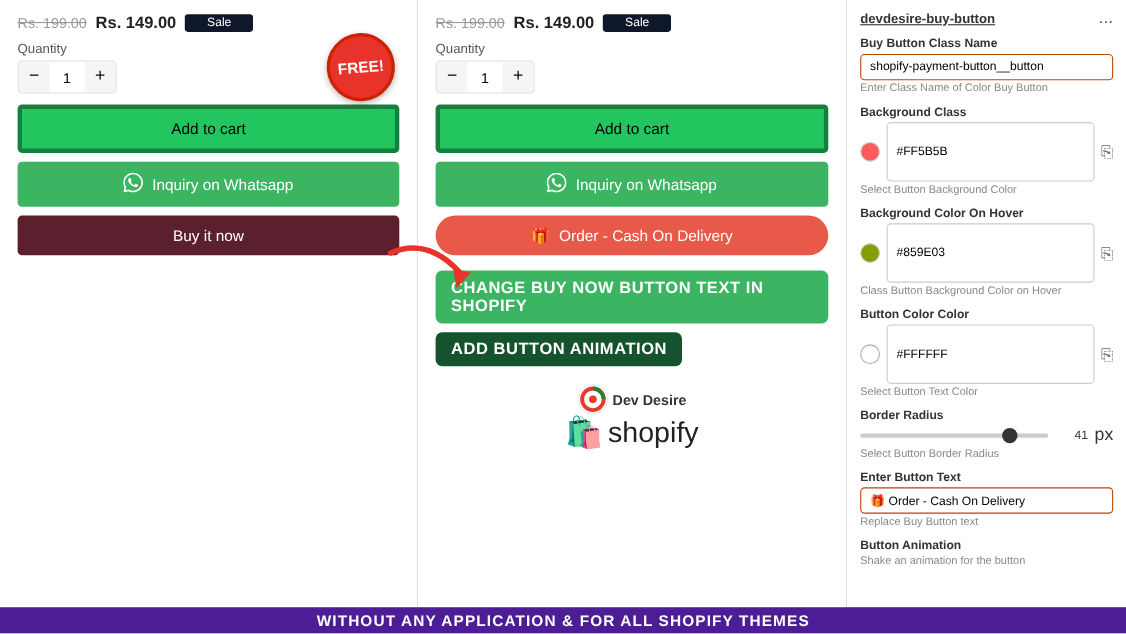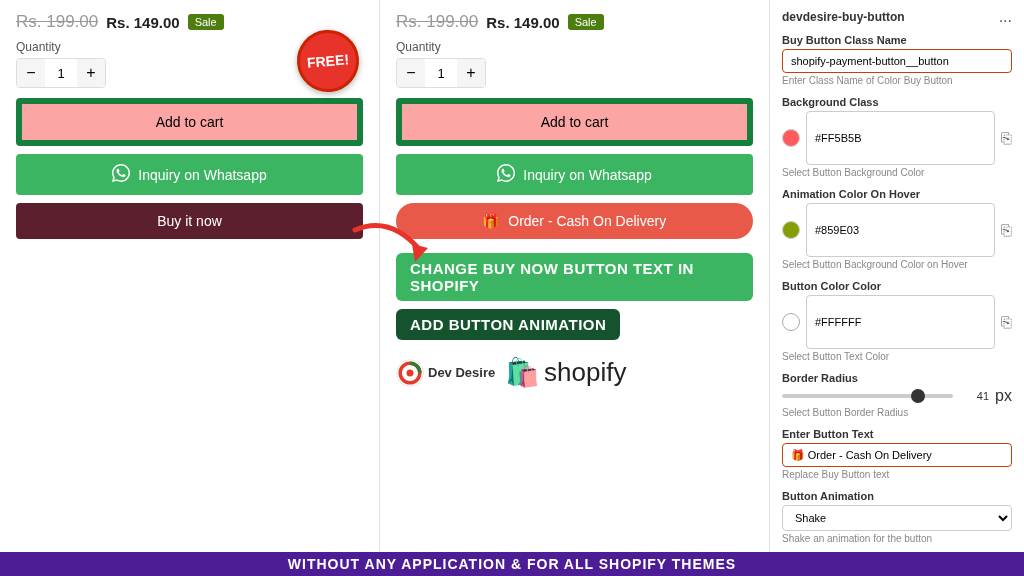--- a/index.html
+++ b/index.html
@@ -50,34 +50,34 @@
     .price-row {
       display: flex;
       align-items: center;
       gap: 8px;
       margin-bottom: 8px;
     }
 
     .price-original {
       color: #999;
       text-decoration: line-through;
-      font-size: 17px;
+      font-size: 13px;
     }
 
     .price-sale {
       color: #222;
       font-weight: bold;
       font-size: 15px;
     }
 
     .sale-badge {
-      background: #4d7c0f;
+      background: #0f172a;
       color: #fff;
       font-size: 11px;
-      padding: 2px 7px;
+      padding: 2px 20px;
       border-radius: 3px;
     }
 
     .quantity-label {
       font-size: 12px;
       color: #555;
       margin-bottom: 4px;
     }
 
     .quantity-control {
@@ -104,22 +104,22 @@
 
     .qty-value {
       flex: 1;
       text-align: center;
       font-size: 13px;
     }
 
     .btn-add-cart {
       width: 100%;
       padding: 10px;
-      background: #fca5a5;
-      border: 6px solid #15803d;
+      background: #22c55e;
+      border: 4px solid #15803d;
       border-radius: 4px;
       font-size: 14px;
       cursor: pointer;
       margin-bottom: 8px;
       font-weight: 500;
     }
 
     .btn-whatsapp {
       width: 100%;
       padding: 10px;
@@ -332,22 +332,22 @@
       border-radius: 6px;
       display: inline-block;
       margin-bottom: 8px;
       text-transform: uppercase;
       letter-spacing: 0.5px;
     }
 
     .logos-row {
       display: flex;
       align-items: center;
-      gap: 10px;
       margin-top: 8px;
+      flex-direction: column;
     }
 
     
     .shopify-text {
       font-size: 28px;
       font-weight: 300;
       color: #222;
       font-family: 'Georgia', serif;
     }
 
@@ -464,48 +464,48 @@
         <div style="display:flex; align-items:center; gap:4px;">
           <span style="font-size:28px;">🛍️</span>
           <span class="shopify-text" style="font-size:26px; font-weight:300; font-family:Arial,sans-serif; color:#222;">shopify</span>
         </div>
       </div>
     </div>
   </div>
 
   <div class="sidebar-panel">
     <div style="display:flex; justify-content:space-between; align-items:center; margin-bottom:8px;">
-      <span class="sidebar-title" style="border:none; padding:0; margin:0;">devdesire-buy-button</span>
+      <span class="sidebar-title" style="border:none; padding:0; margin:0;text-decoration:underline;">devdesire-buy-button</span>
       <span class="sidebar-dots">...</span>
     </div>
 
     <div class="sidebar-field">
       <div class="sidebar-field-label">Buy Button Class Name</div>
       <input class="sidebar-input" type="text" value="shopify-payment-button__button" style="">
       <div class="sidebar-field-hint">Enter Class Name of Color Buy Button</div>
     </div>
 
     <div class="sidebar-field">
       <div class="sidebar-field-label">Background Class</div>
       <div class="sidebar-color-row">
         <div class="color-swatch" style="background:#FF5B5B;"></div>
         <input class="sidebar-color-input" type="text" value="#FF5B5B" style="">
         <span class="copy-icon">⎘</span>
       </div>
       <div class="sidebar-field-hint">Select Button Background Color</div>
     </div>
 
     <div class="sidebar-field">
-      <div class="sidebar-field-label">Animation Color On Hover</div>
+      <div class="sidebar-field-label">Background Color On Hover</div>
       <div class="sidebar-color-row">
         <div class="color-swatch" style="background:#859E03;"></div>
         <input class="sidebar-color-input" type="text" value="#859E03" style="">
         <span class="copy-icon">⎘</span>
       </div>
-      <div class="sidebar-field-hint">Select Button Background Color on Hover</div>
+      <div class="sidebar-field-hint">Class Button Background Color on Hover</div>
     </div>
 
     <div class="sidebar-field">
       <div class="sidebar-field-label">Button Color Color</div>
       <div class="sidebar-color-row">
         <div class="color-swatch" style="background:#FFFFFF; border: 1px solid #aaa;"></div>
         <input class="sidebar-color-input" type="text" value="#FFFFFF" style="">
         <span class="copy-icon">⎘</span>
       </div>
       <div class="sidebar-field-hint">Select Button Text Color</div>
@@ -522,23 +522,20 @@
     </div>
 
     <div class="sidebar-field">
       <div class="sidebar-field-label">Enter Button Text</div>
       <input class="sidebar-input" type="text" value="🎁 Order - Cash On Delivery" style="">
       <div class="sidebar-field-hint">Replace Buy Button text</div>
     </div>
 
     <div class="sidebar-field">
       <div class="sidebar-field-label">Button Animation</div>
-      <select class="sidebar-select">
-        <option>Shake</option>
-      </select>
       <div class="sidebar-field-hint">Shake an animation for the button</div>
     </div>
   </div>
 
 </div>
 
 <div class="bottom-banner">
   <span>WITHOUT ANY APPLICATION &amp; FOR ALL SHOPIFY THEMES</span>
 </div>
 

